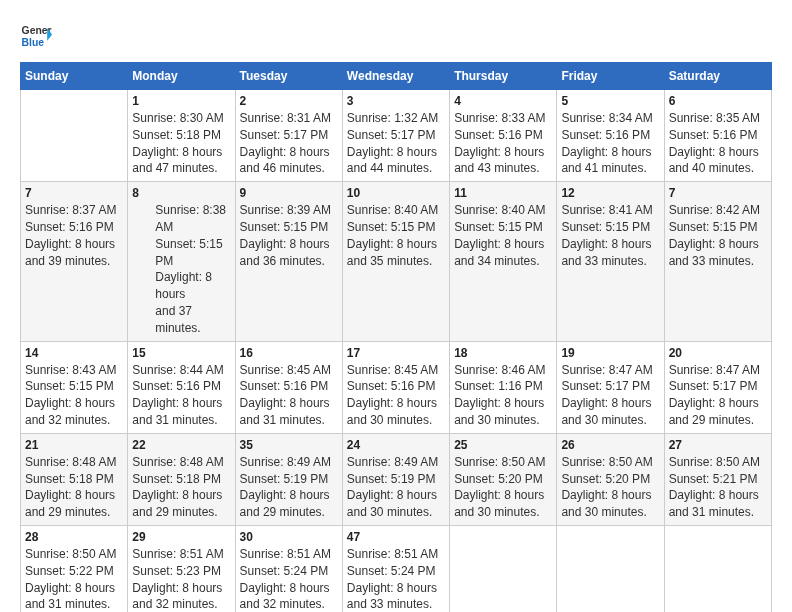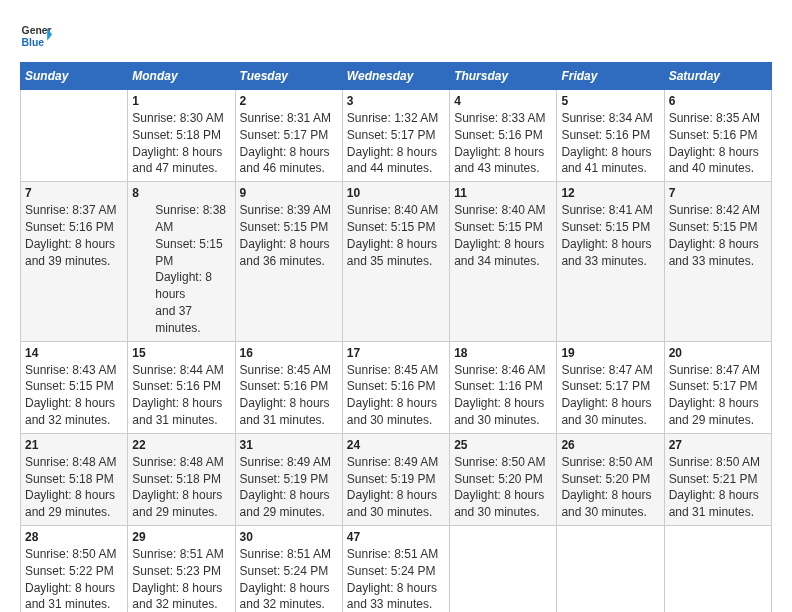--- a/index.html
+++ b/index.html
@@ -67,21 +67,21 @@
     .day-info {
       font-size: 12px;
       color: #333;
       line-height: 1.4;
     }
     .empty-cell {
       background: #f9f9f9;
     }
     tr:nth-child(odd) td { background: #fff; }
     tr:nth-child(even) td { background: #f5f5f5; }
-    thead tr th { background: #2f6cbf; font-style: italic; }
+    thead tr th { background: #2f6cbf; }
   </style>
 </head>
 <body>
 
 <div class="header-area">
   <div class="logo">
     <svg class="logo-icon" viewBox="0 0 40 40">
       <text x="2" y="18" font-size="13" font-weight="bold" fill="#333">General</text>
       <text x="2" y="32" font-size="13" font-weight="bold" fill="#1a6bbf">Blue</text>
       <polygon points="34,10 40,18 34,26" fill="#1a9be0"></polygon>
@@ -262,21 +262,21 @@
 and 29 minutes.</div>
         </td>
         <td>
           <div class="day-number">22</div>
           <div class="day-info" style="white-space: pre-line;">Sunrise: 8:48 AM
 Sunset: 5:18 PM
 Daylight: 8 hours
 and 29 minutes.</div>
         </td>
         <td>
-          <div class="day-number">31</div>
+          <div class="day-number">35</div>
           <div class="day-info" style="white-space: pre-line;">Sunrise: 8:49 AM
 Sunset: 5:19 PM
 Daylight: 8 hours
 and 29 minutes.</div>
         </td>
         <td>
           <div class="day-number">24</div>
           <div class="day-info" style="white-space: pre-line;">Sunrise: 8:49 AM
 Sunset: 5:19 PM
 Daylight: 8 hours

